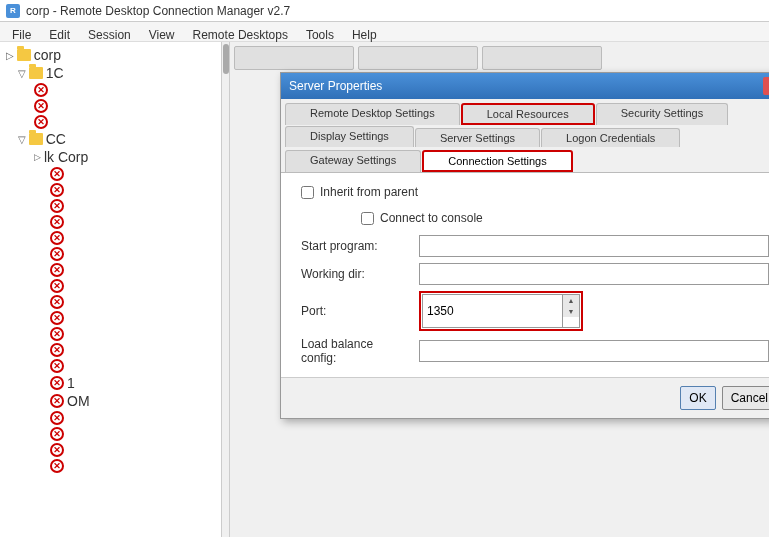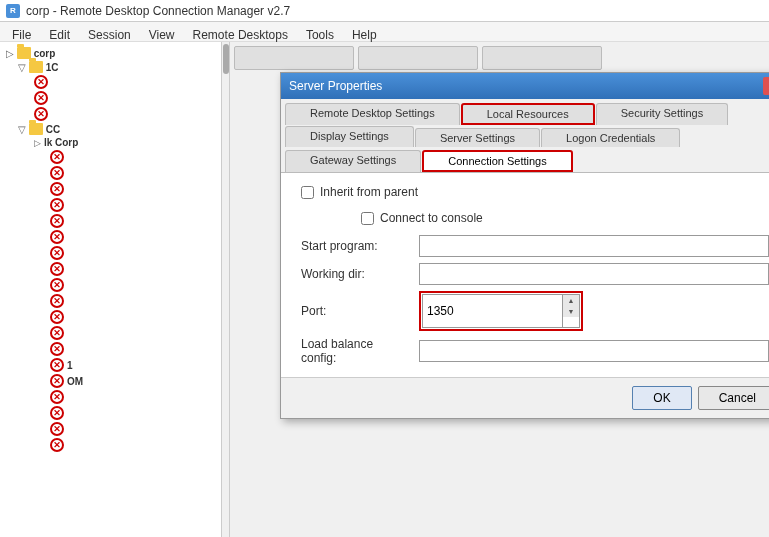--- a/index.html
+++ b/index.html
@@ -132,23 +132,22 @@
       width: 7px;
       height: 3px;
       background: #f5c842;
       border-radius: 1px 1px 0 0;
     }
     .indent1 { padding-left: 16px; }
     .indent2 { padding-left: 32px; }
     .indent3 { padding-left: 48px; }
 
     .label-text {
-      font-size: 10px;
+      font-size: 14px;
       color: #333;
-      font-weight: bold;
     }
 
     
     .right-area {
       flex: 1;
       background: #f0f0f0;
       position: relative;
     }
     .bg-toolbar {
       display: flex;
@@ -304,21 +303,21 @@
     
     .dialog-footer {
       background: #f0f0f0;
       border-top: 1px solid #ccc;
       padding: 8px 12px;
       display: flex;
       justify-content: flex-end;
       gap: 6px;
     }
     .footer-btn {
-      padding: 4px 20px;
+      padding: 4px 8px;
       font-size: 12px;
       border: 1px solid #888;
       background: #e8e8e8;
       cursor: pointer;
       border-radius: 2px;
     }
     .footer-btn.primary {
       background: #e0e8f5;
       border-color: #5580b0;
     }

